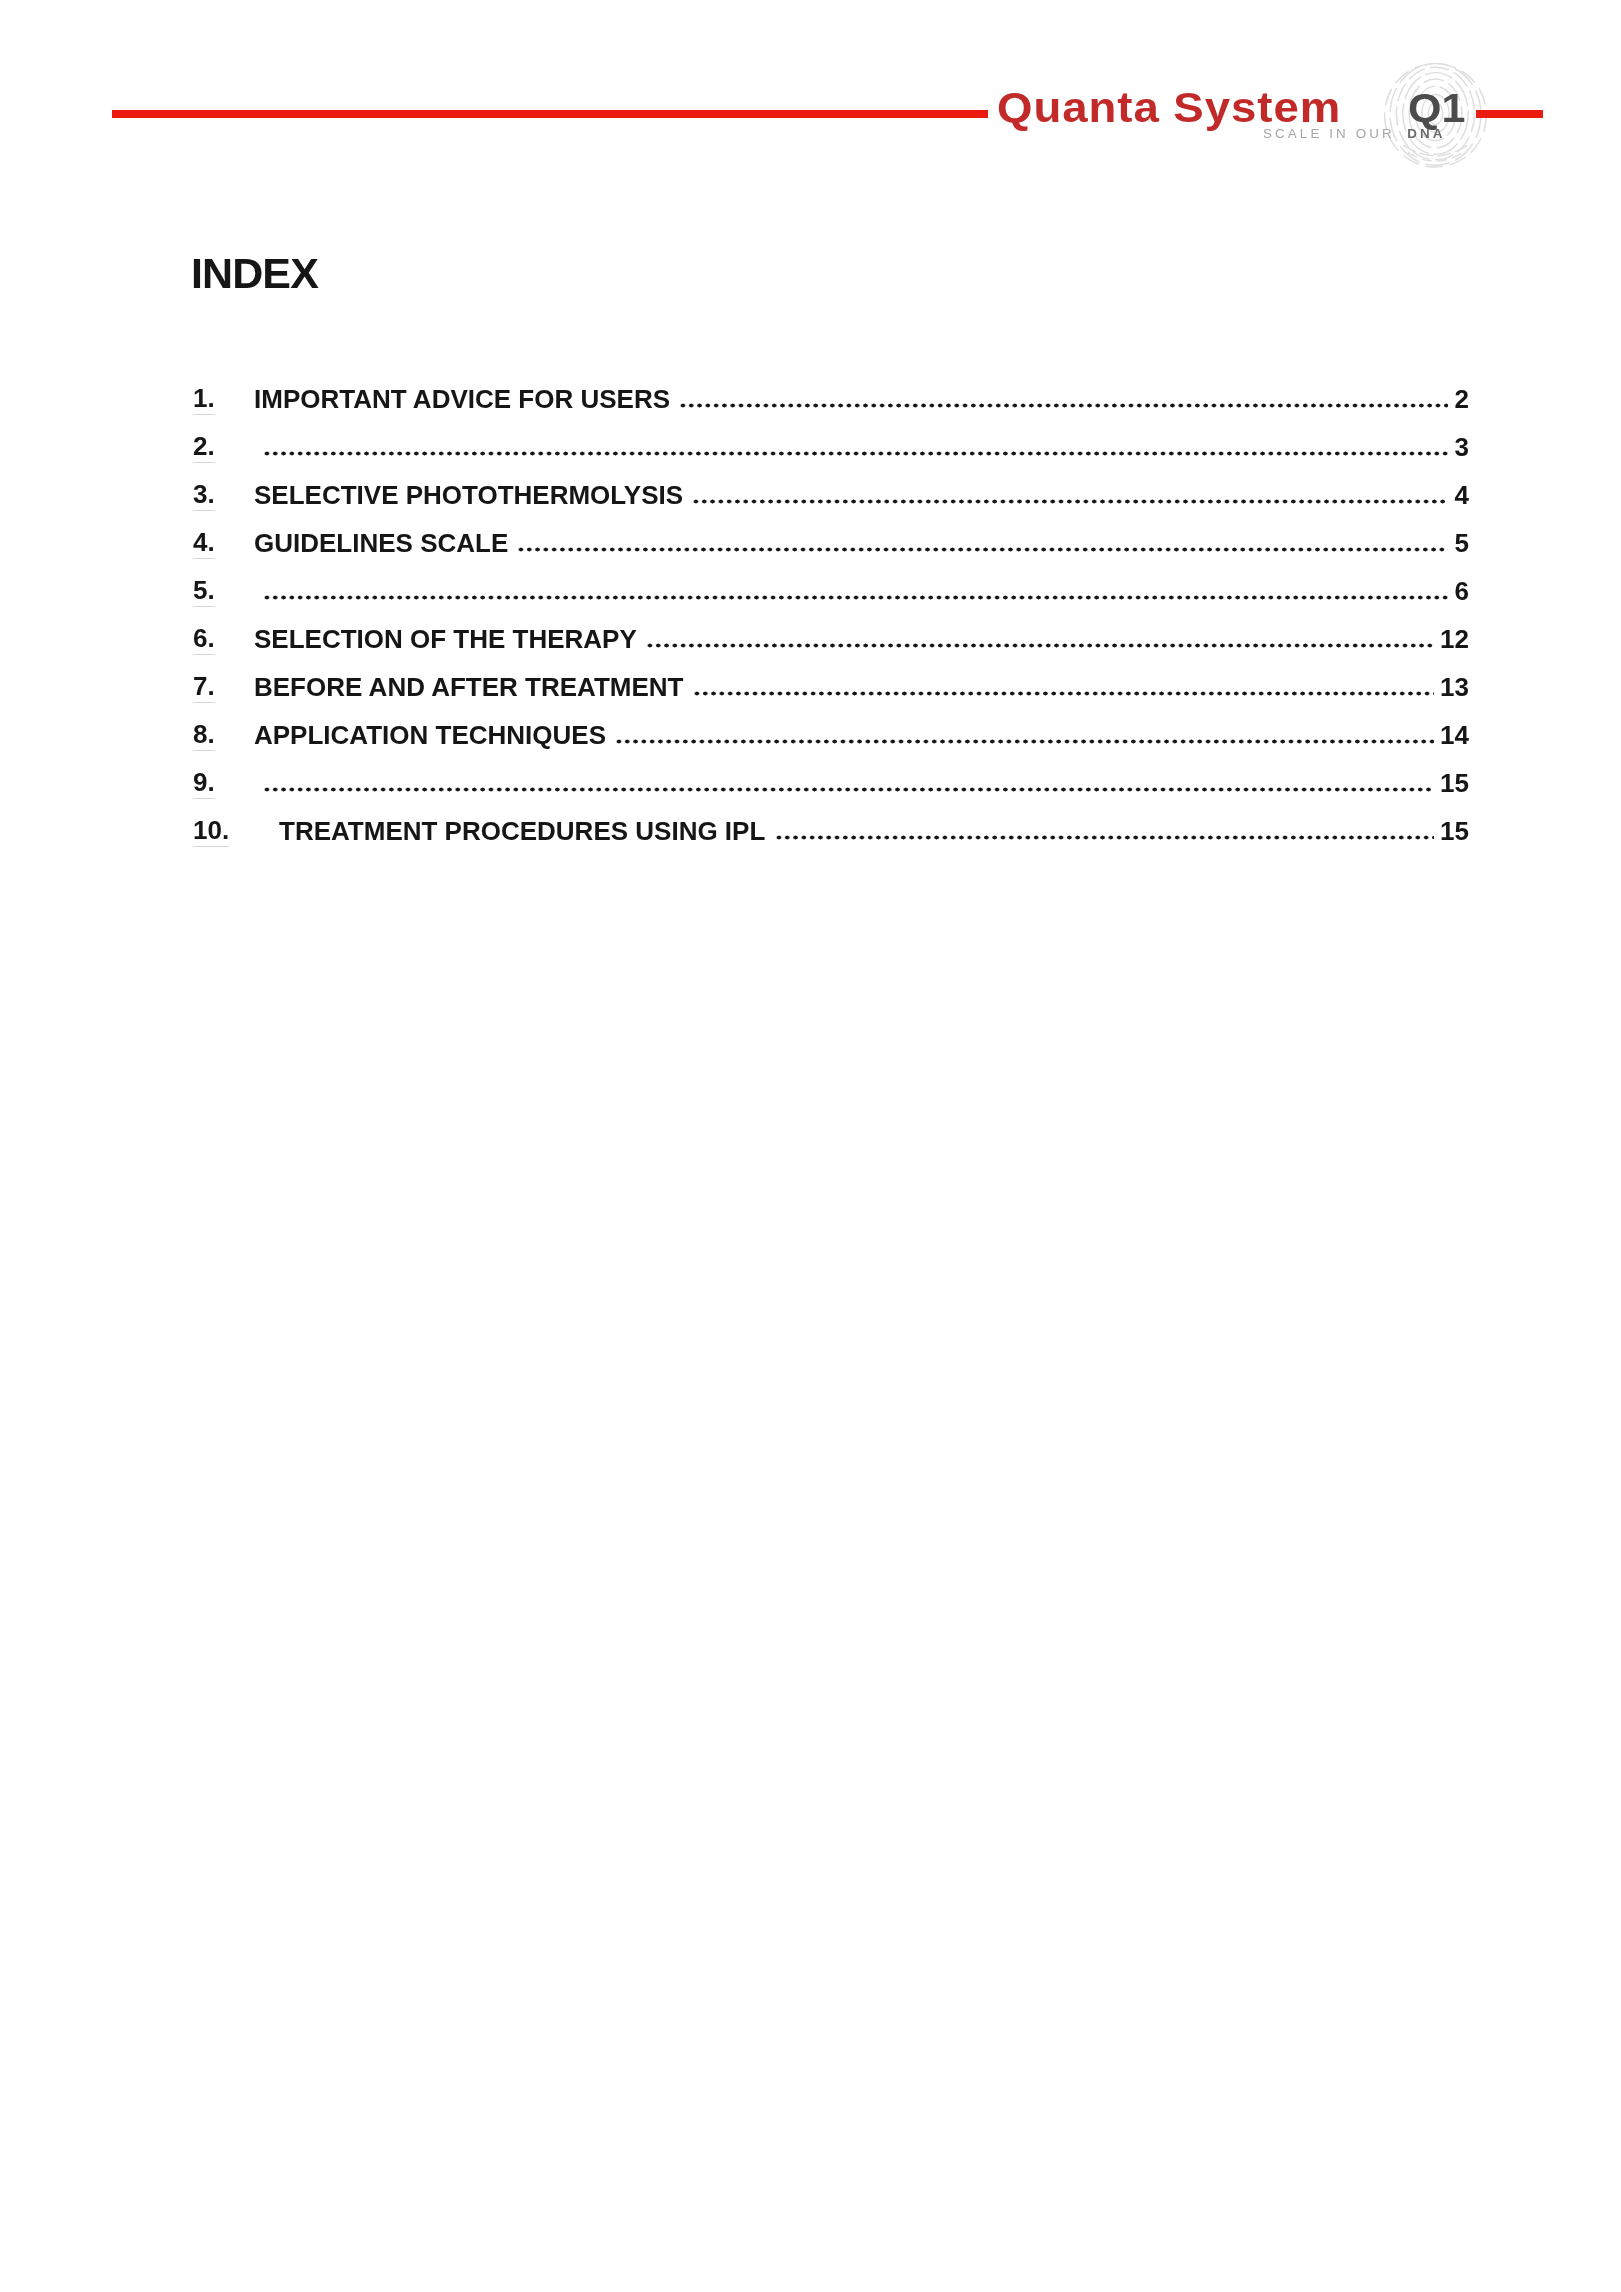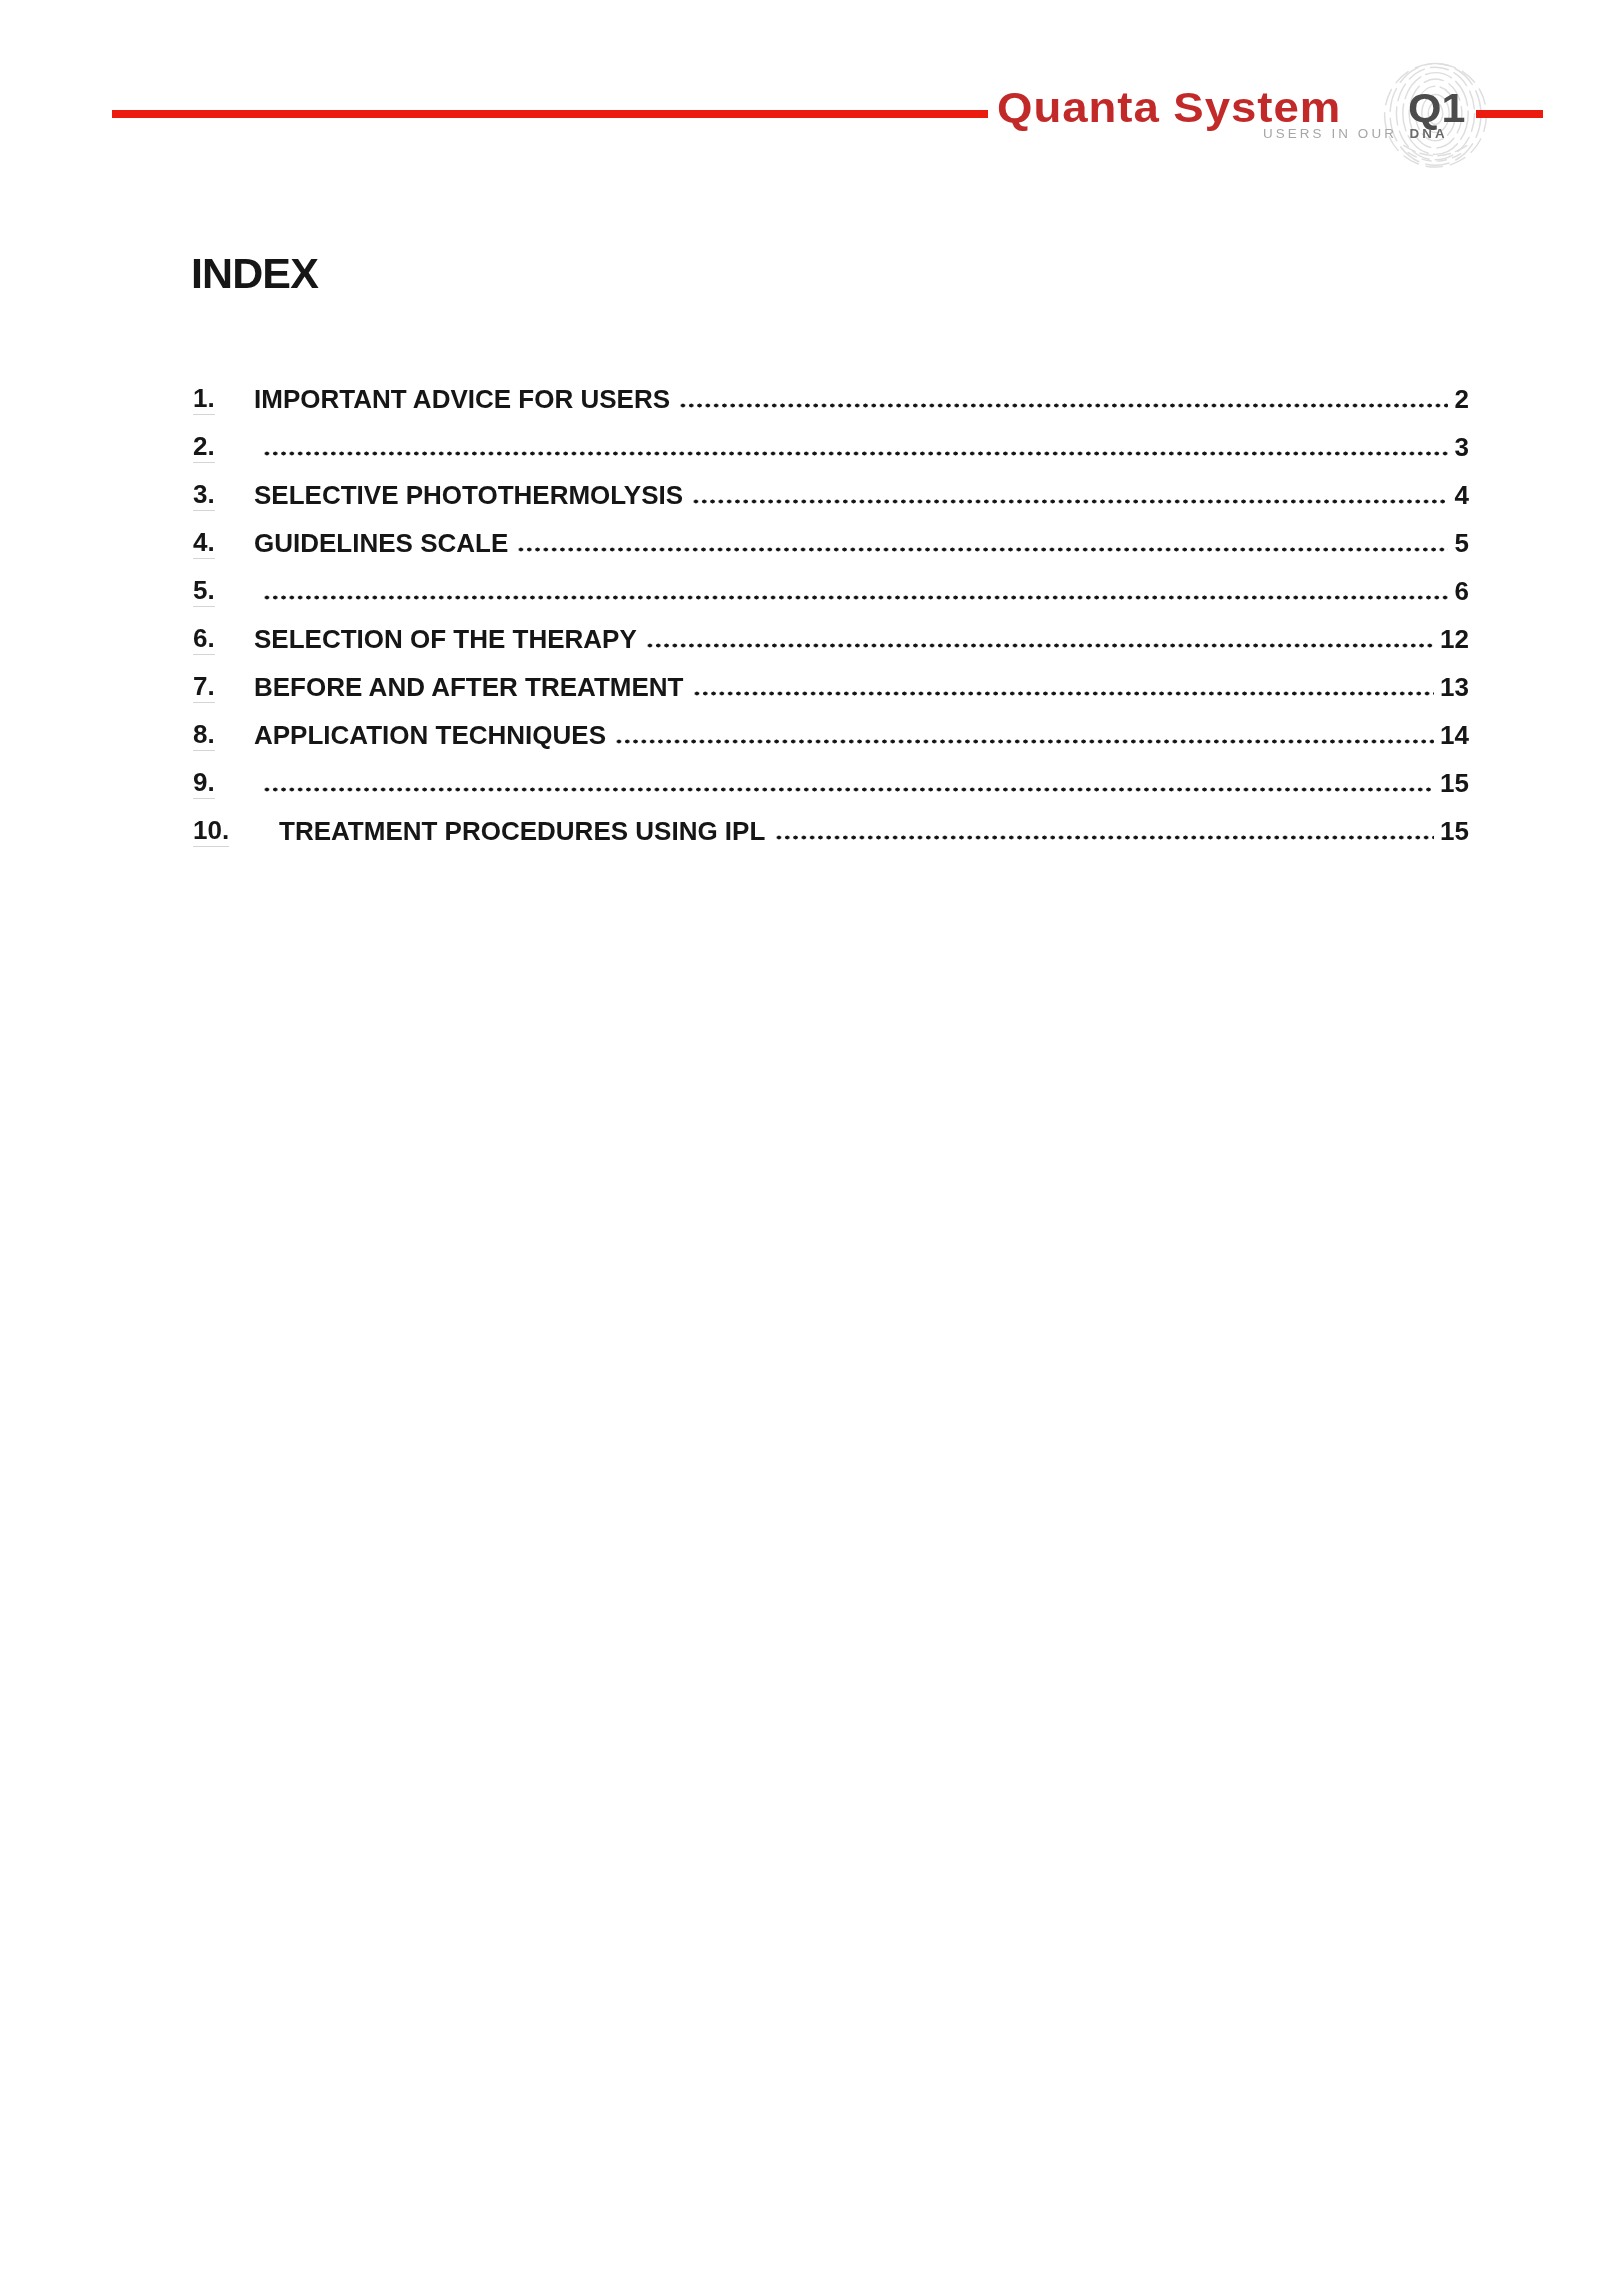--- a/index.html
+++ b/index.html
@@ -132,21 +132,21 @@
         <path d="M25 95 Q60 118 95 95" stroke-dasharray="14 6"></path>
         <path d="M30 103 Q60 122 90 103" stroke-dasharray="10 7"></path>
       </g>
     </svg>
 
     <div class="brand">Quanta System</div>
     <div class="badge-text">Q1</div>
     <div class="rule rule-dash"></div>
 
     <div class="tagline">
-      <span class="tag-left">USERS IN OUR</span><span class="tag-right">DNA</span>
+      <span class="tag-left">SCALE IN OUR</span><span class="tag-right">DNA</span>
     </div>
   </header>
 
   <h1 class="page-title">INDEX</h1>
 
   <nav class="toc">
     <div class="toc-row">
       <span class="toc-num-cell"><span class="toc-num">1.</span></span>
       <span class="toc-title">IMPORTANT ADVICE FOR USERS</span>
       <span class="toc-leader"></span>

